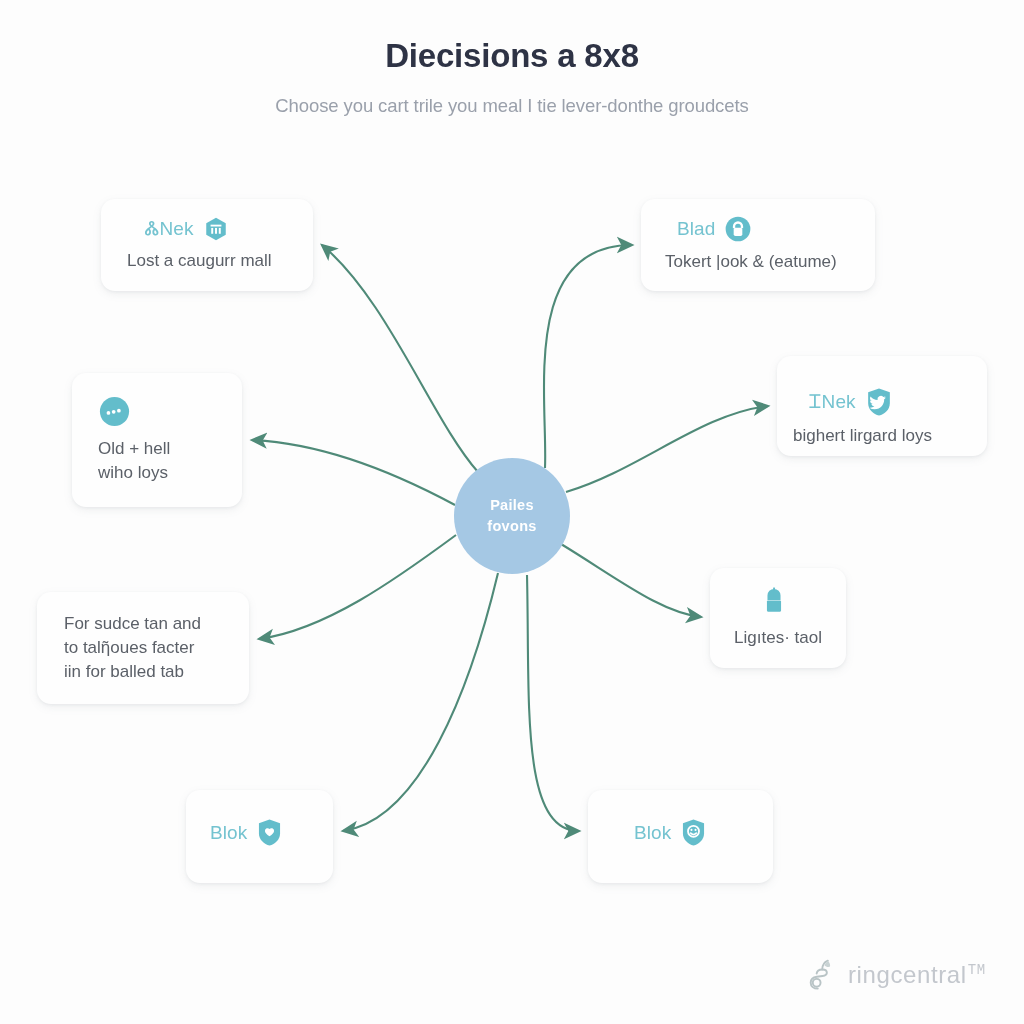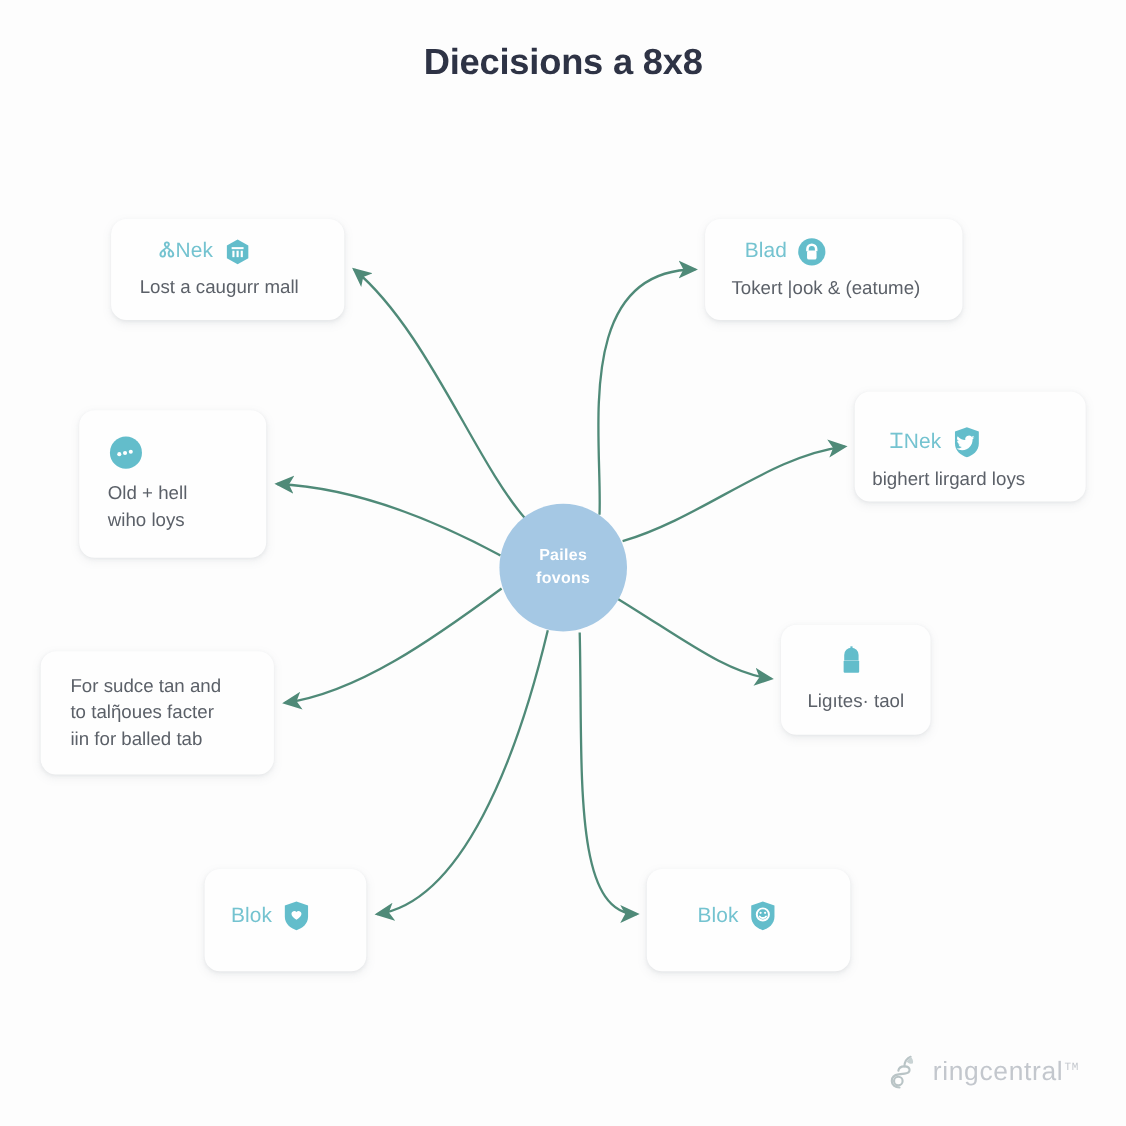--- a/index.html
+++ b/index.html
@@ -144,34 +144,35 @@
     align-items: center;
     gap: 10px;
   }
   .logo-text {
     font-size: 24px;
     color: #c3c7cd;
     letter-spacing: 0.6px;
     position: relative;
   }
   .logo-tm {
-    font-size: 10px;
+    font-size: 14px;
     color: #c3c7cd;
     vertical-align: super;
     margin-left: 1px;
     font-family: Liberation Mono, monospace;
   }
 </style>
 </head>
 <body>
 
 <div id="stage">
 
   <div class="header">
     <div class="title">Diecisions a 8x8</div>
+    <div class="subtitle">Choose you cart trile you meal I tie lever-donthe groudcets</div>
   </div>
 
   <svg class="edges" viewBox="0 0 1024 1024">
     <defs>
       <marker id="ah" markerWidth="9" markerHeight="9" refX="7.2" refY="4.5" orient="auto">
         <path d="M0,0.6 L8.4,4.5 L0,8.4 L2.1,4.5 Z" fill="#4f8a78"></path>
       </marker>
     </defs>
     <g fill="none" stroke="#4f8a78" stroke-width="2.1" marker-end="url(#ah)">
 

